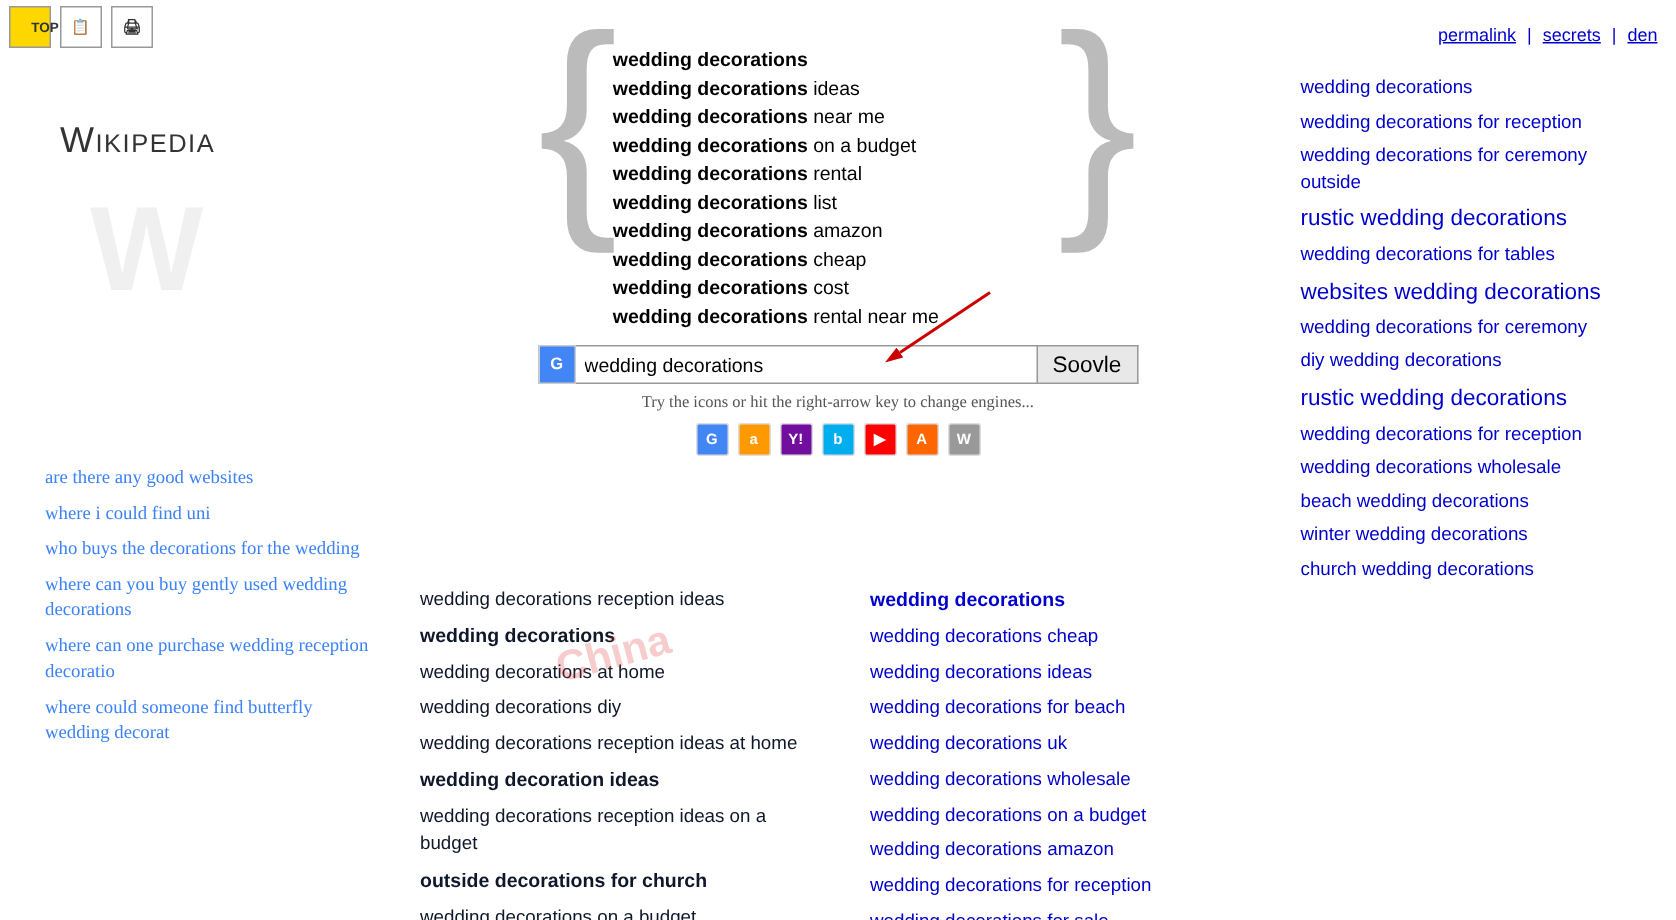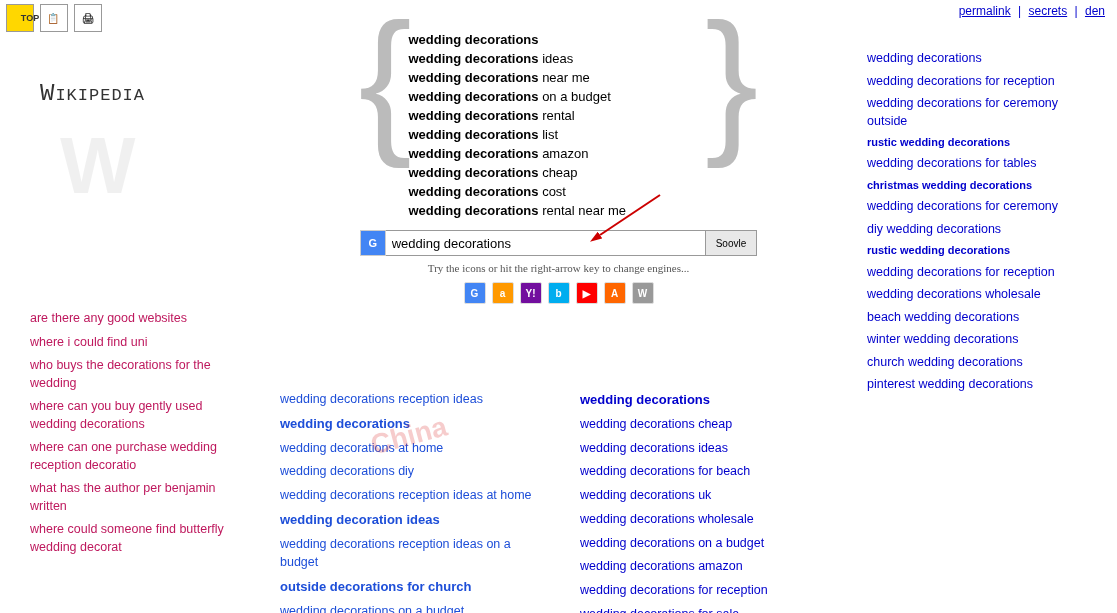--- a/index.html
+++ b/index.html
@@ -7,21 +7,21 @@
       font-family: Arial, sans-serif;
       font-size: 13px;
       background: #fff;
       color: #000;
       overflow-x: hidden;
     }
     #top-bar {
       position: absolute;
       top: 0;
       right: 0;
-      padding: 4px 8px;
+      padding: 16px 8px;
       font-size: 12px;
       color: #00c;
     }
     #top-bar a { color: #00c; text-decoration: underline; margin: 0 4px; cursor: pointer; }
     #top-icons {
       position: absolute;
       top: 4px;
       left: 6px;
       display: flex;
       align-items: center;
@@ -37,37 +37,37 @@
       font-size: 10px;
       background: #eee;
       font-weight: bold;
       color: #333;
     }
     #wikipedia-logo {
       position: absolute;
       top: 80px;
       left: 40px;
       font-size: 22px;
-      font-family: Liberation Mono, monospace;
+      font-family: Liberation Sans, sans-serif;
       color: #333;
       letter-spacing: 1px;
     }
     
     #left-col {
       position: absolute;
       top: 310px;
       left: 30px;
       width: 220px;
     }
     #left-col .item {
       margin-bottom: 6px;
       line-height: 1.4;
       font-size: 12.5px;
     }
-    #left-col .item a { color: #be185d; text-decoration: none; cursor: pointer; }
+    #left-col .item a { color: #3b82f6; text-decoration: none; cursor: pointer; font-family: Liberation Serif, serif; }
     
     #center-top {
       position: absolute;
       top: 0;
       left: 280px;
       right: 280px;
       text-align: center;
     }
     #bracket-container {
       position: relative;
@@ -142,21 +142,21 @@
       font-size: 13px;
       outline: none;
     }
     #search-btn {
       height: 26px;
       background: #e8e8e8;
       border: 1px solid #999;
       border-left: none;
       padding: 0 10px;
       cursor: pointer;
-      font-size: 10px;
+      font-size: 15px;
     }
     #hint-text {
       font-size: 11px;
       color: #555;
       margin-top: 6px;
       font-family: Liberation Serif, serif;
     }
     #engine-icons-row {
       display: flex;
       align-items: center;
@@ -183,35 +183,35 @@
       right: 20px;
       width: 230px;
     }
     #right-col .r-item {
       margin-bottom: 5px;
       font-size: 12.5px;
       line-height: 1.4;
       cursor: pointer;
     }
     #right-col .r-item a { color: #00c; text-decoration: none; }
-    #right-col .r-item.bold-item { font-weight: bold; font-size: 11px; }
+    #right-col .r-item.bold-item { font-weight: normal; font-size: 15px; }
     
     #bottom-left {
       position: absolute;
       top: 390px;
       left: 280px;
       width: 260px;
     }
     #bottom-left .bl-item {
       margin-bottom: 5px;
       font-size: 12.5px;
       line-height: 1.5;
       cursor: pointer;
     }
-    #bottom-left .bl-item a { color: #1d4ed8; text-decoration: none; }
+    #bottom-left .bl-item a { color: #0f172a; text-decoration: none; }
     #bottom-left .bl-item.bold a { font-weight: bold; font-size: 13px; }
     
     #bottom-center {
       position: absolute;
       top: 390px;
       left: 580px;
       width: 250px;
     }
     #bottom-center .bc-item {
       margin-bottom: 5px;
@@ -318,40 +318,38 @@
   </defs>
   <line x1="70" y1="10" x2="10" y2="50" stroke="#cc0000" stroke-width="2" marker-end="url(#arrowhead)"></line>
 </svg>
 
 <div id="left-col">
 <div class="item"><a>are there any good websites</a></div>
     <div class="item"><a>where i could find uni</a></div>
     <div class="item"><a>who buys the decorations for the wedding</a></div>
     <div class="item"><a>where can you buy gently used wedding decorations</a></div>
     <div class="item"><a>where can one purchase wedding reception decoratio</a></div>
-    <div class="item"><a>what has the author per benjamin written</a></div>
     <div class="item"><a>where could someone find butterfly wedding decorat</a></div>
   </div>
 
 <div id="right-col">
 <div class="r-item"><a>wedding decorations</a></div>
     <div class="r-item"><a>wedding decorations for reception</a></div>
     <div class="r-item"><a>wedding decorations for ceremony outside</a></div>
     <div class="r-item bold-item"><a>rustic wedding decorations</a></div>
     <div class="r-item"><a>wedding decorations for tables</a></div>
-    <div class="r-item bold-item"><a>christmas wedding decorations</a></div>
+    <div class="r-item bold-item"><a>websites wedding decorations</a></div>
     <div class="r-item"><a>wedding decorations for ceremony</a></div>
     <div class="r-item"><a>diy wedding decorations</a></div>
     <div class="r-item bold-item"><a>rustic wedding decorations</a></div>
     <div class="r-item"><a>wedding decorations for reception</a></div>
     <div class="r-item"><a>wedding decorations wholesale</a></div>
     <div class="r-item"><a>beach wedding decorations</a></div>
     <div class="r-item"><a>winter wedding decorations</a></div>
     <div class="r-item"><a>church wedding decorations</a></div>
-    <div class="r-item"><a>pinterest wedding decorations</a></div>
   </div>
 
 <div id="bottom-left">
 <div class="bl-item"><a>wedding decorations reception ideas</a></div>
     <div class="bl-item bold"><a>wedding decorations</a></div>
     <div class="bl-item"><a>wedding decorations at home</a></div>
     <div class="bl-item"><a>wedding decorations diy</a></div>
     <div class="bl-item"><a>wedding decorations reception ideas at home</a></div>
     <div class="bl-item bold"><a>wedding decoration ideas</a></div>
     <div class="bl-item"><a>wedding decorations reception ideas on a budget</a></div>

